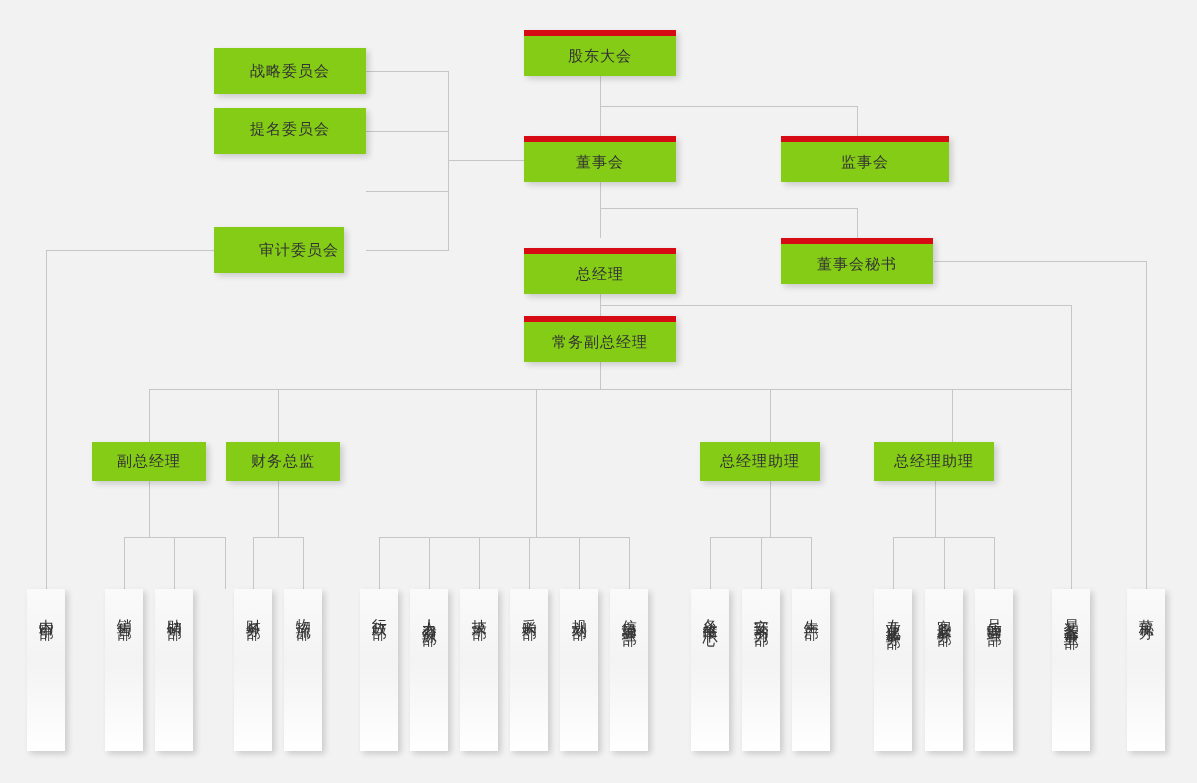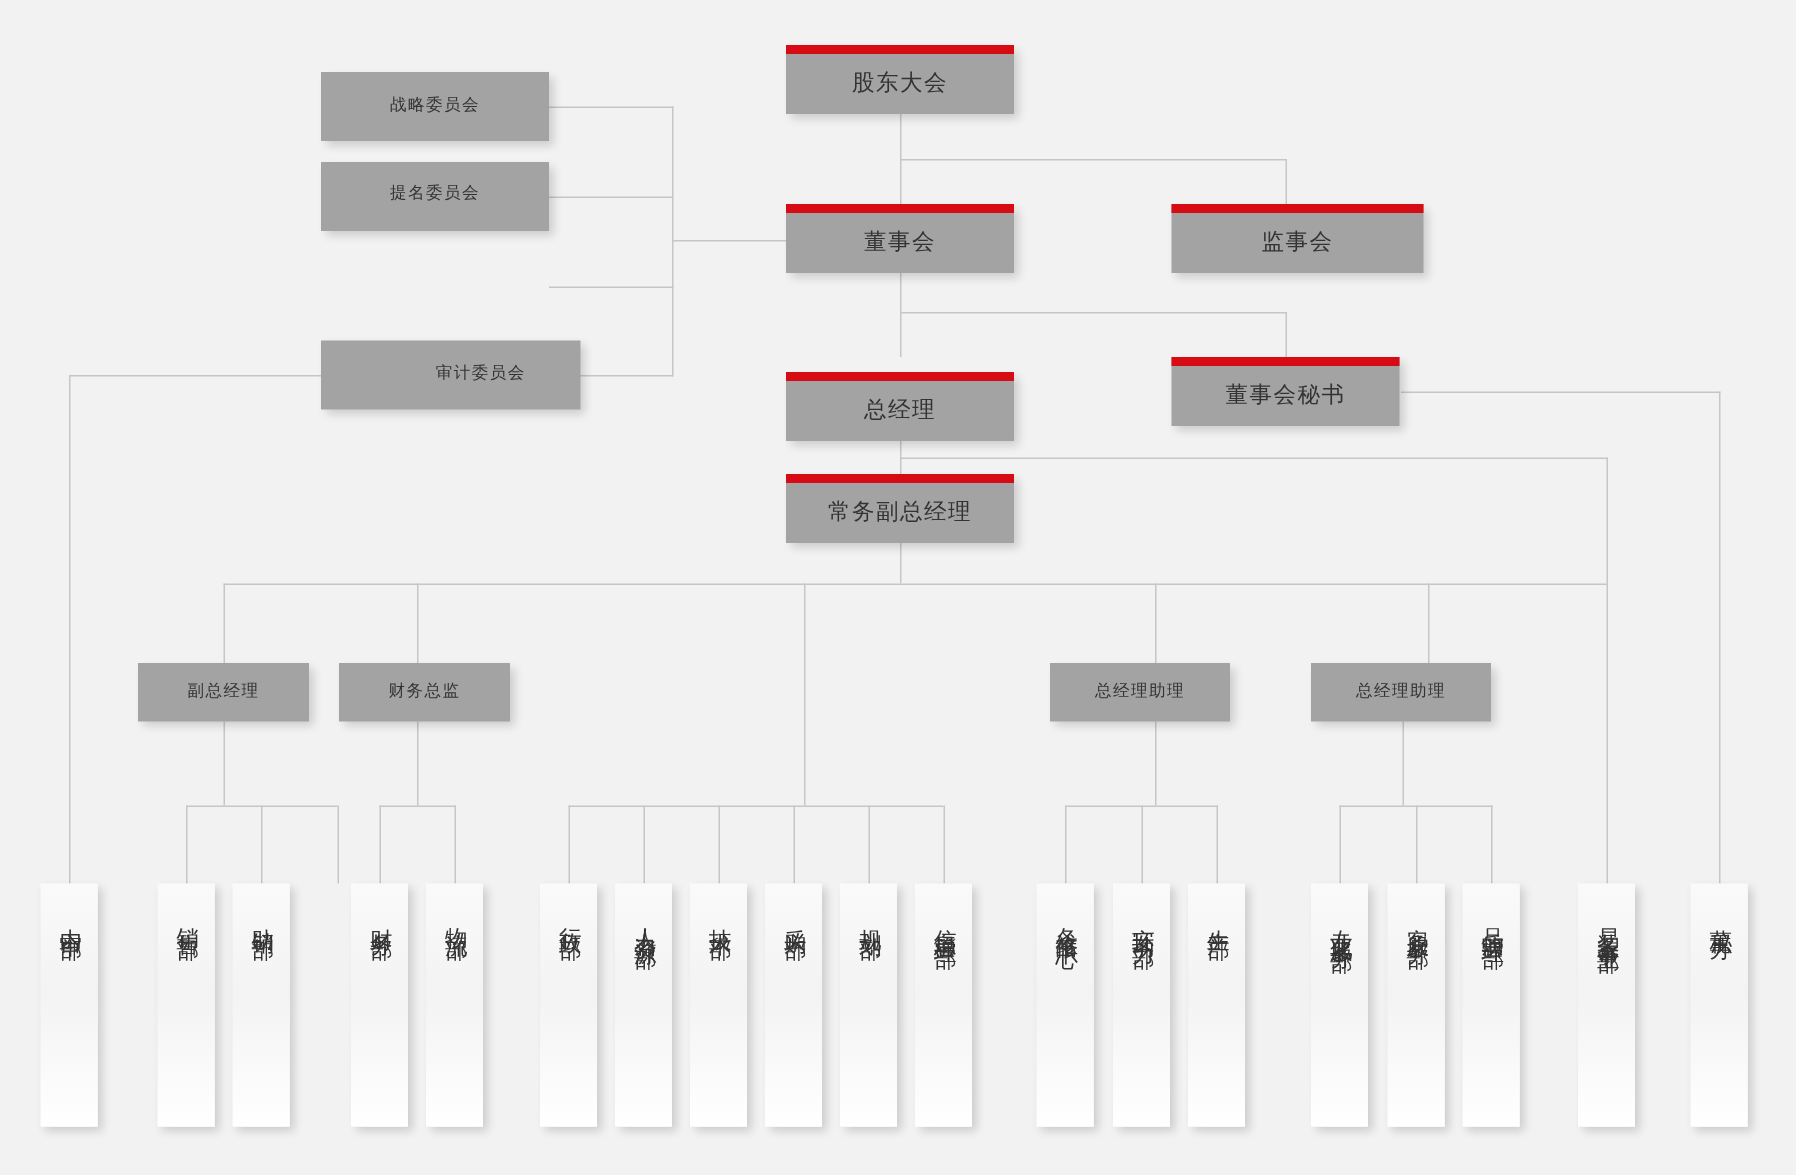--- a/index.html
+++ b/index.html
@@ -12,36 +12,36 @@
   #chart{position:relative;width:1197px;height:783px;}
 
   
   .ln{position:absolute;background:#c6c6c6;}
   .ln.h{height:1px;}
   .ln.v{width:1px;}
 
   
   .node{
     position:absolute;
-    background:#a3a3a3;
+    background:#84cc16;
     box-shadow:3px 3px 6px rgba(0,0,0,.16);
     box-sizing:border-box;
     display:flex;
     align-items:center;
     justify-content:center;
     color:#333333;
     font-size:15px;
     letter-spacing:1px;
     z-index:3;
   }
   .node.red{border-top:6px solid #d60b13;}
   .node .lbl{display:block;line-height:1.25;text-align:center;}
 
   
-  .node.plain{font-size:11px;}
+  .node.plain{font-size:15px;}
 
   
   .dept{
     position:absolute;
     width:38px;
     background:linear-gradient(180deg,#fafafa 0%,#f3f3f3 45%,#ffffff 100%);
     box-shadow:3px 3px 6px rgba(0,0,0,.16);
     box-sizing:border-box;
     display:flex;
     align-items:flex-start;
@@ -158,21 +158,21 @@
   <div class="node red" style="left:781px;top:238px;width:152px;height:46px;">
     <span class="lbl">董事会秘书</span>
   </div>
 
   <div class="node plain" style="left:214px;top:48px;width:152px;height:46px;">
     <span class="lbl">战略委员会</span>
   </div>
   <div class="node plain" style="left:214px;top:108px;width:152px;height:46px;font-family:Liberation Mono, monospace;">
     <span class="lbl">提名委员会</span>
   </div>
-  <div class="node plain" style="left:214px;top:227px;width:173px;height:46px;padding-left:40px;">
+  <div class="node plain" style="left:214px;top:227px;width:130px;height:46px;padding-left:40px;">
     <span class="lbl">审计委员会</span>
   </div>
 
   <div class="node plain" style="left:92px;top:442px;width:114px;height:39px;">
     <span class="lbl">副总经理</span>
   </div>
   <div class="node plain" style="left:226px;top:442px;width:114px;height:39px;">
     <span class="lbl">财务总监</span>
   </div>
   <div class="node plain" style="left:700px;top:442px;width:120px;height:39px;">

